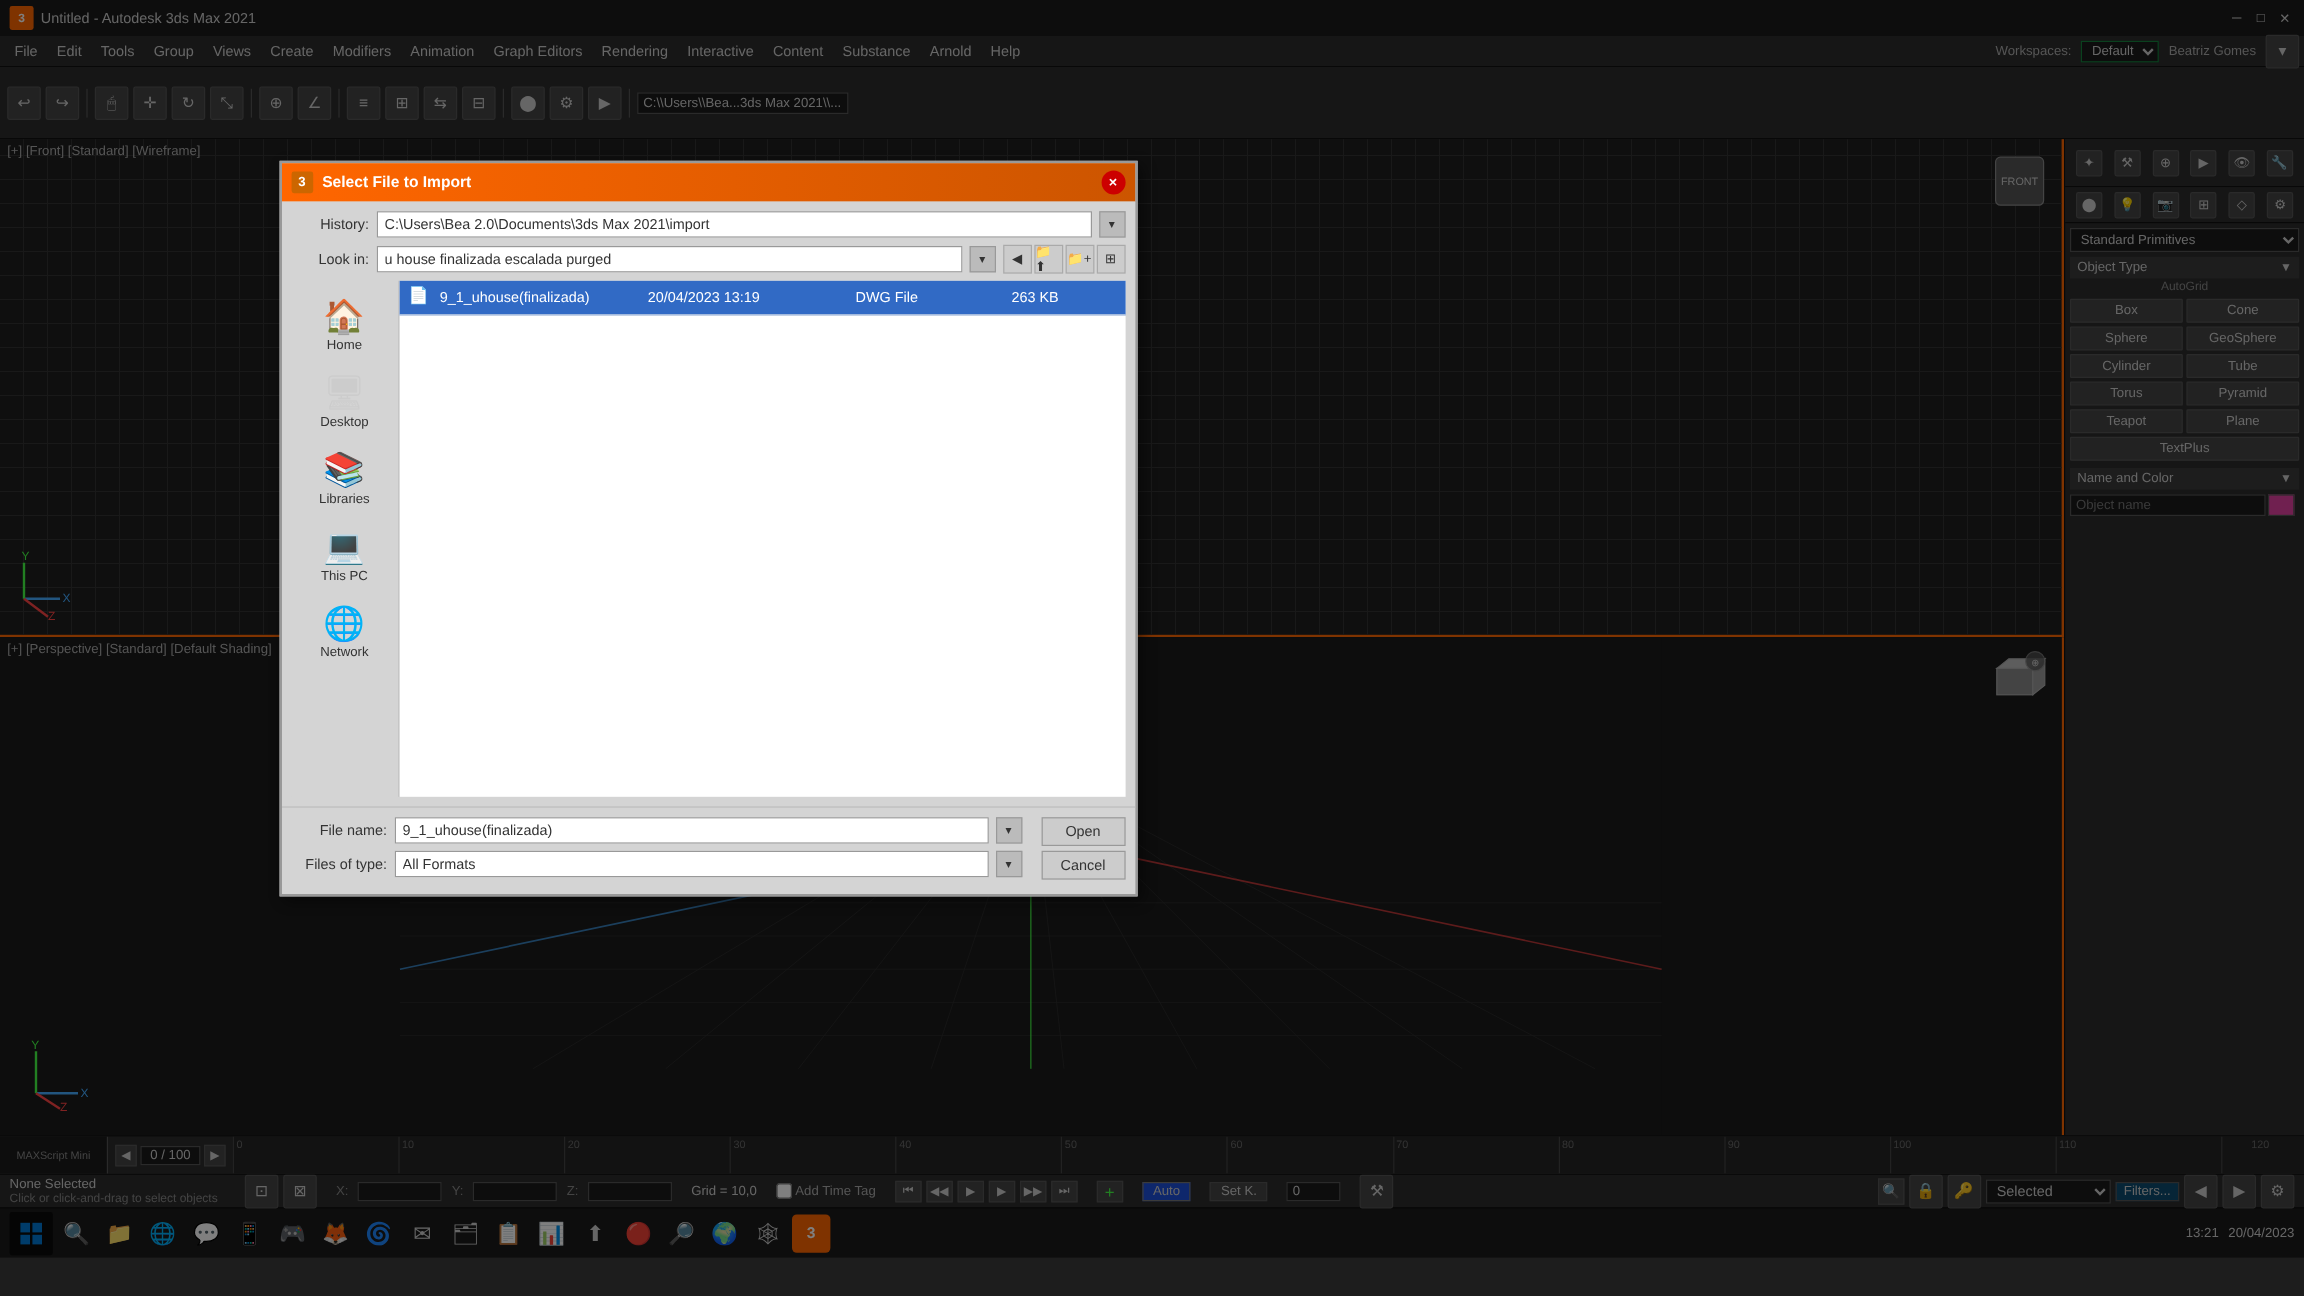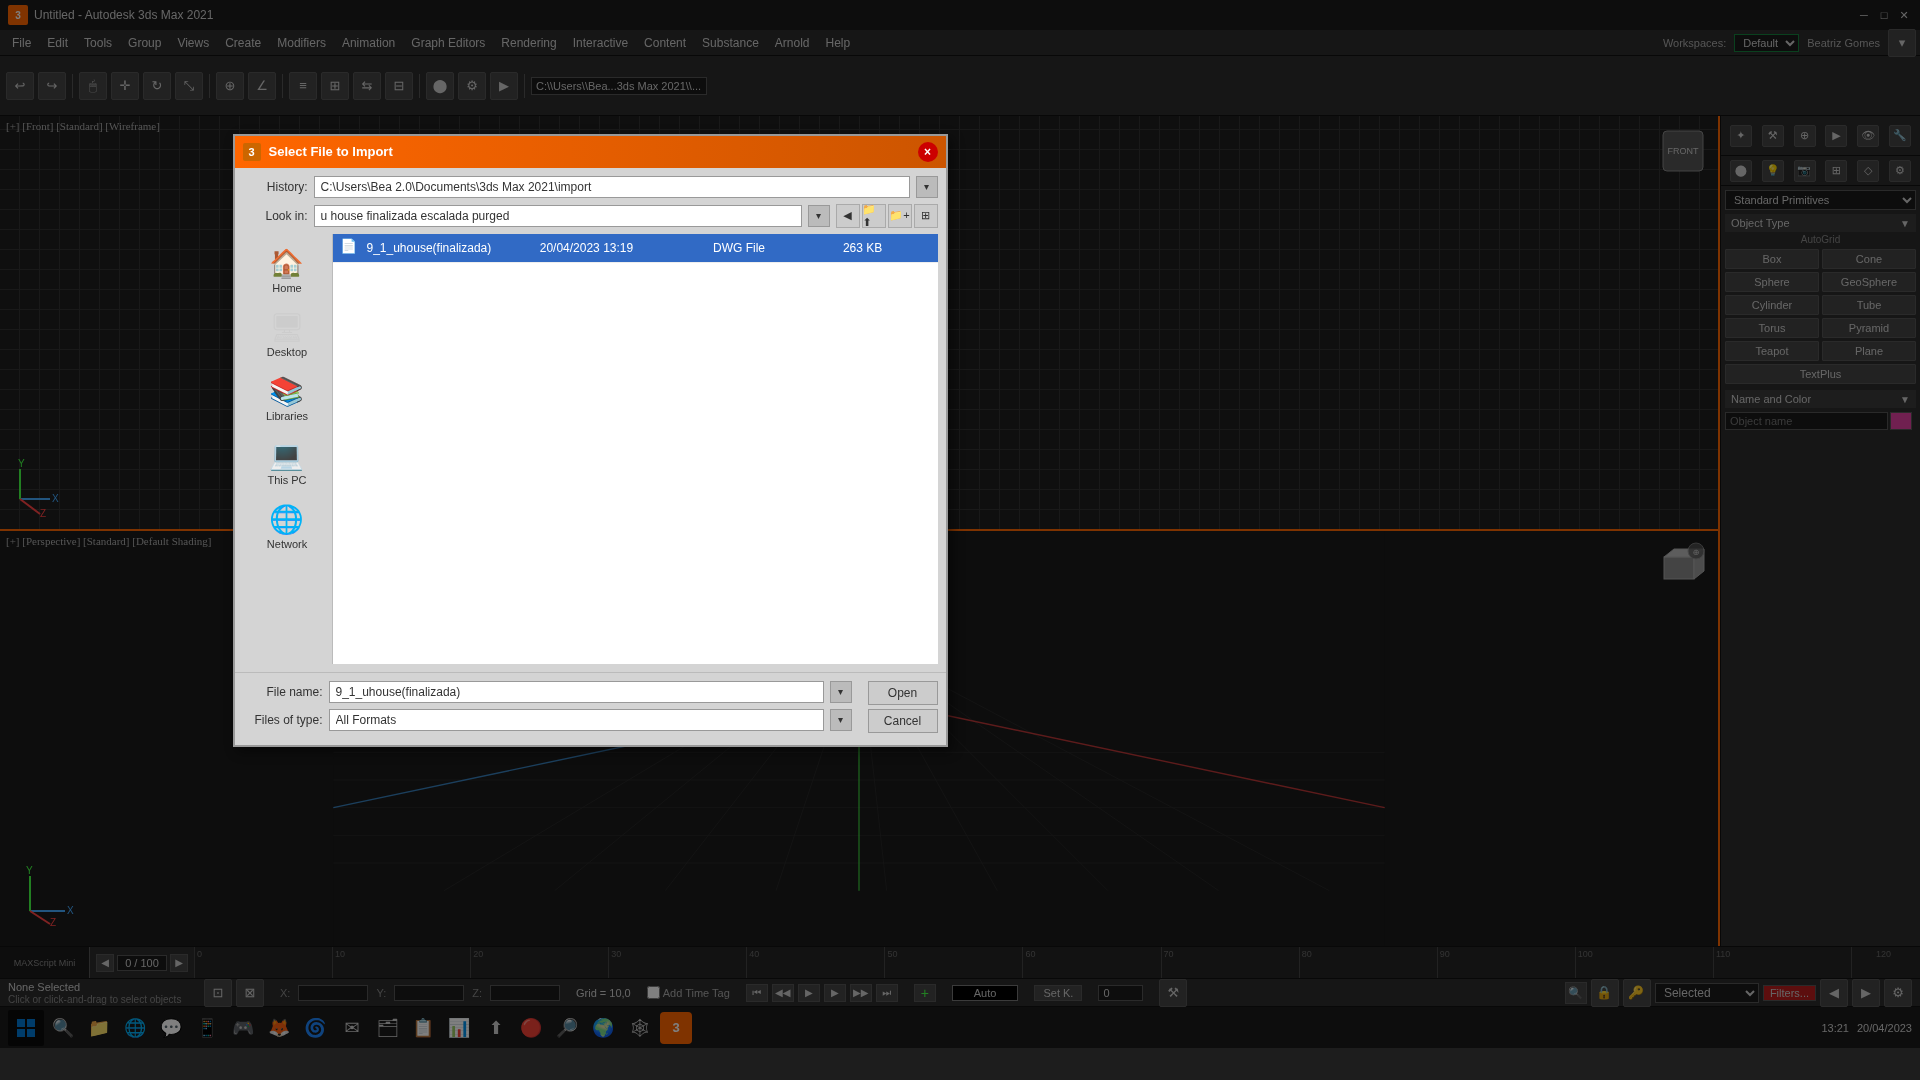--- a/index.html
+++ b/index.html
@@ -89,21 +89,20 @@
       background: #1e1e1e;
       border-bottom: 2px solid #f60;
       border-right: 2px solid #f60;
       position: relative;
     }
     .viewport-label {
       position: absolute;
       top: 4px; left: 6px;
       color: #aaa;
       font-size: 11px;
-      font-family: Liberation Serif, serif;
     }
     .viewport-grid {
       width: 100%;
       height: 100%;
       background:
         repeating-linear-gradient(0deg, transparent, transparent 19px, #333 19px, #333 20px),
         repeating-linear-gradient(90deg, transparent, transparent 19px, #333 19px, #333 20px);
     }
 
     
@@ -250,21 +249,21 @@
     }
     .selected-dropdown {
       background: #1a1a1a;
       border: 1px solid #555;
       color: #ccc;
       padding: 1px 4px;
       font-size: 12px;
       width: 104px;
     }
     .filters-btn {
-      background: #b91c1c;
+      background: #0c4a6e;
       border: 1px solid #555;
       color: #ccc;
       padding: 1px 6px;
       font-size: 11px;
       cursor: pointer;
     }
 
     
     .timeline-area {
       height: 32px;
@@ -586,24 +585,24 @@
       width: 18px; height: 18px;
       background: #444;
       border: 1px solid #555;
       display: flex; align-items: center; justify-content: center;
       cursor: pointer;
       color: #ccc;
       font-size: 10px;
     }
 
     .auto-btn {
-      background: #000000;
+      background: #1d4ed8;
       border: 1px solid #777;
       color: #ccc;
-      padding: 1px 21px;
+      padding: 1px 8px;
       font-size: 11px;
       cursor: pointer;
     }
 
     .set-key-btn {
       background: #444;
       border: 1px solid #555;
       color: #ccc;
       padding: 1px 8px;
       font-size: 11px;

